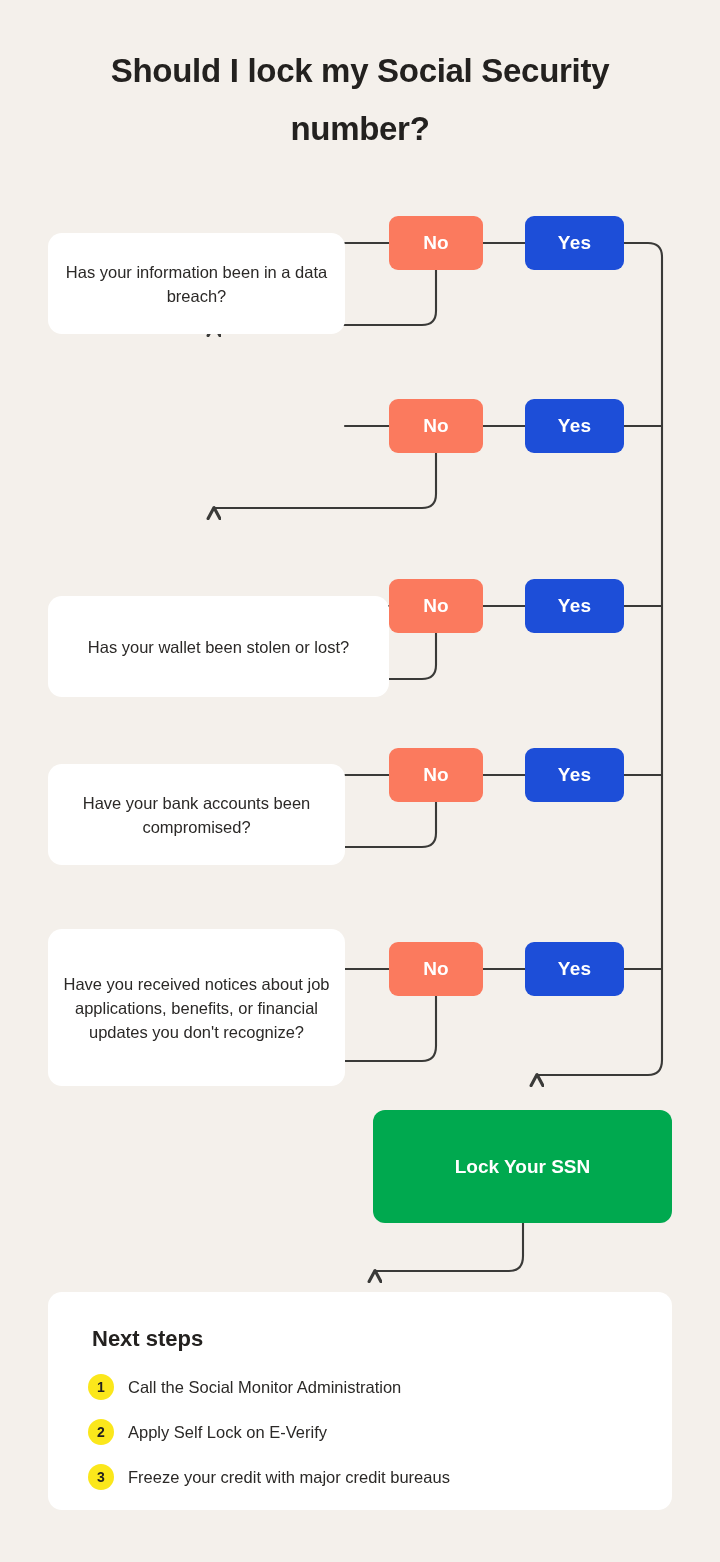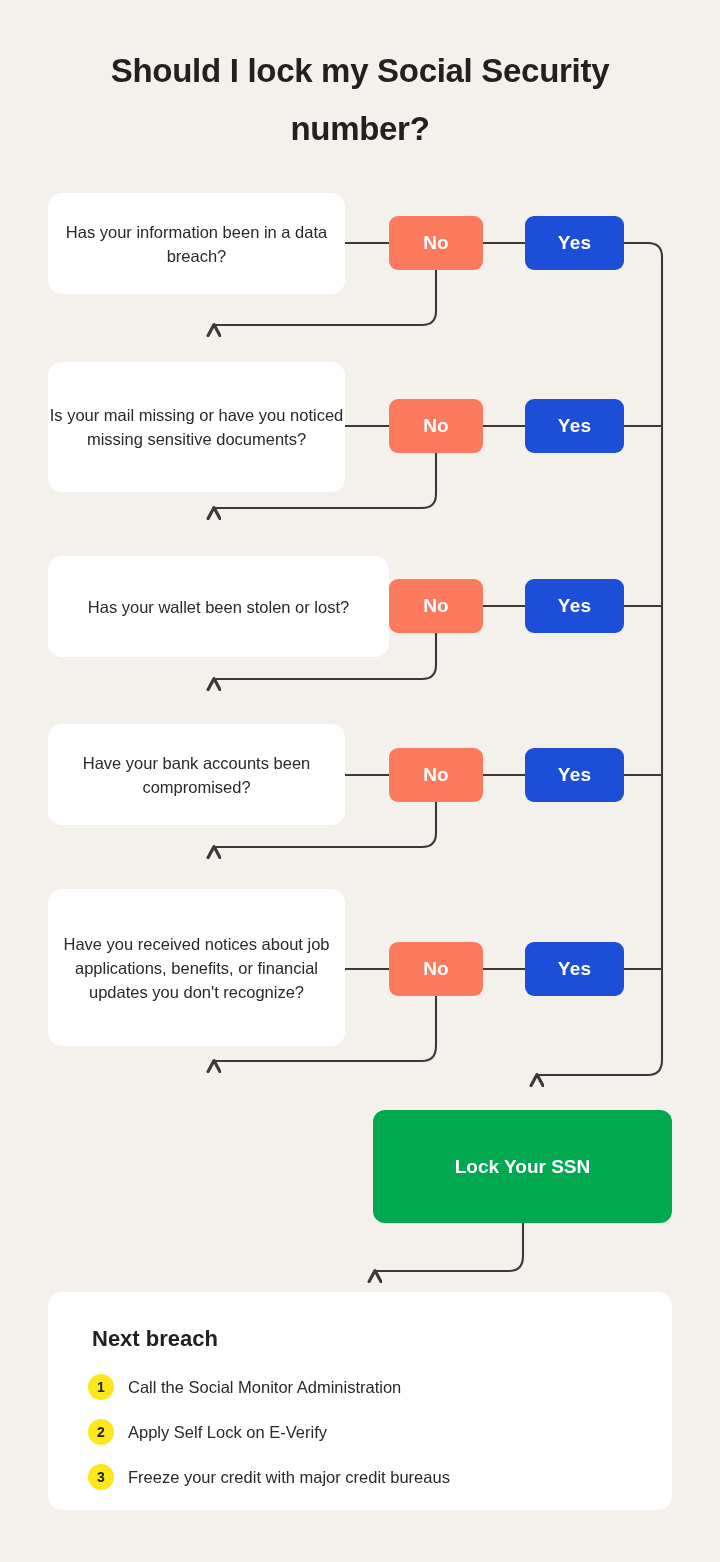--- a/index.html
+++ b/index.html
@@ -38,20 +38,21 @@
   .qcard {
     position: absolute;
     background: #FFFFFF;
     border-radius: 14px;
     display: flex;
     align-items: center;
     justify-content: center;
     text-align: center;
     box-sizing: border-box;
     padding: 10px 0;
+    margin-top: 40px;
   }
   .qcard .qtext {
     font-size: 16.5px;
     line-height: 24px;
     color: #2B2927;
   }
   .pill {
     position: absolute;
     border-radius: 9px;
     display: flex;
@@ -167,23 +168,20 @@
   <div class="qcard" style="left:48px; top:193px; width:297px; height:101px;">
     <span class="qtext">Has your information been in a data breach?</span>
   </div>
   <div class="pill pill-no" style="left:389px; top:216px; width:94px; height:54px;">
     <span>No</span>
   </div>
   <div class="pill pill-yes" style="left:525px; top:216px; width:99px; height:54px;">
     <span>Yes</span>
   </div>
 
-  <div class="qcard" style="left:48px; top:362px; width:297px; height:130px;">
-    <span class="qtext">Is your mail missing or have you noticed missing sensitive documents?</span>
-  </div>
   <div class="pill pill-no" style="left:389px; top:399px; width:94px; height:54px;">
     <span>No</span>
   </div>
   <div class="pill pill-yes" style="left:525px; top:399px; width:99px; height:54px;">
     <span>Yes</span>
   </div>
 
   <div class="qcard" style="left:48px; top:556px; width:341px; height:101px;">
     <span class="qtext">Has your wallet been stolen or lost?</span>
   </div>
@@ -212,21 +210,21 @@
   </div>
   <div class="pill pill-yes" style="left:525px; top:942px; width:99px; height:54px;">
     <span>Yes</span>
   </div>
 
   <div class="outcome outcome-lock" style="left:373px; top:1110px; width:299px; height:113px;">
     <span>Lock Your SSN</span>
   </div>
 
   <div class="nextcard" style="left:48px; top:1292px; width:624px; height:218px;">
-    <div class="next-title">Next breach</div>
+    <div class="next-title">Next steps</div>
 
     <div class="step-row">
       <div class="step-badge">1</div>
       <div class="step-label">Call the Social Monitor Administration</div>
     </div>
 
     <div class="step-row">
       <div class="step-badge">2</div>
       <div class="step-label">Apply Self Lock on E-Verify</div>
     </div>

